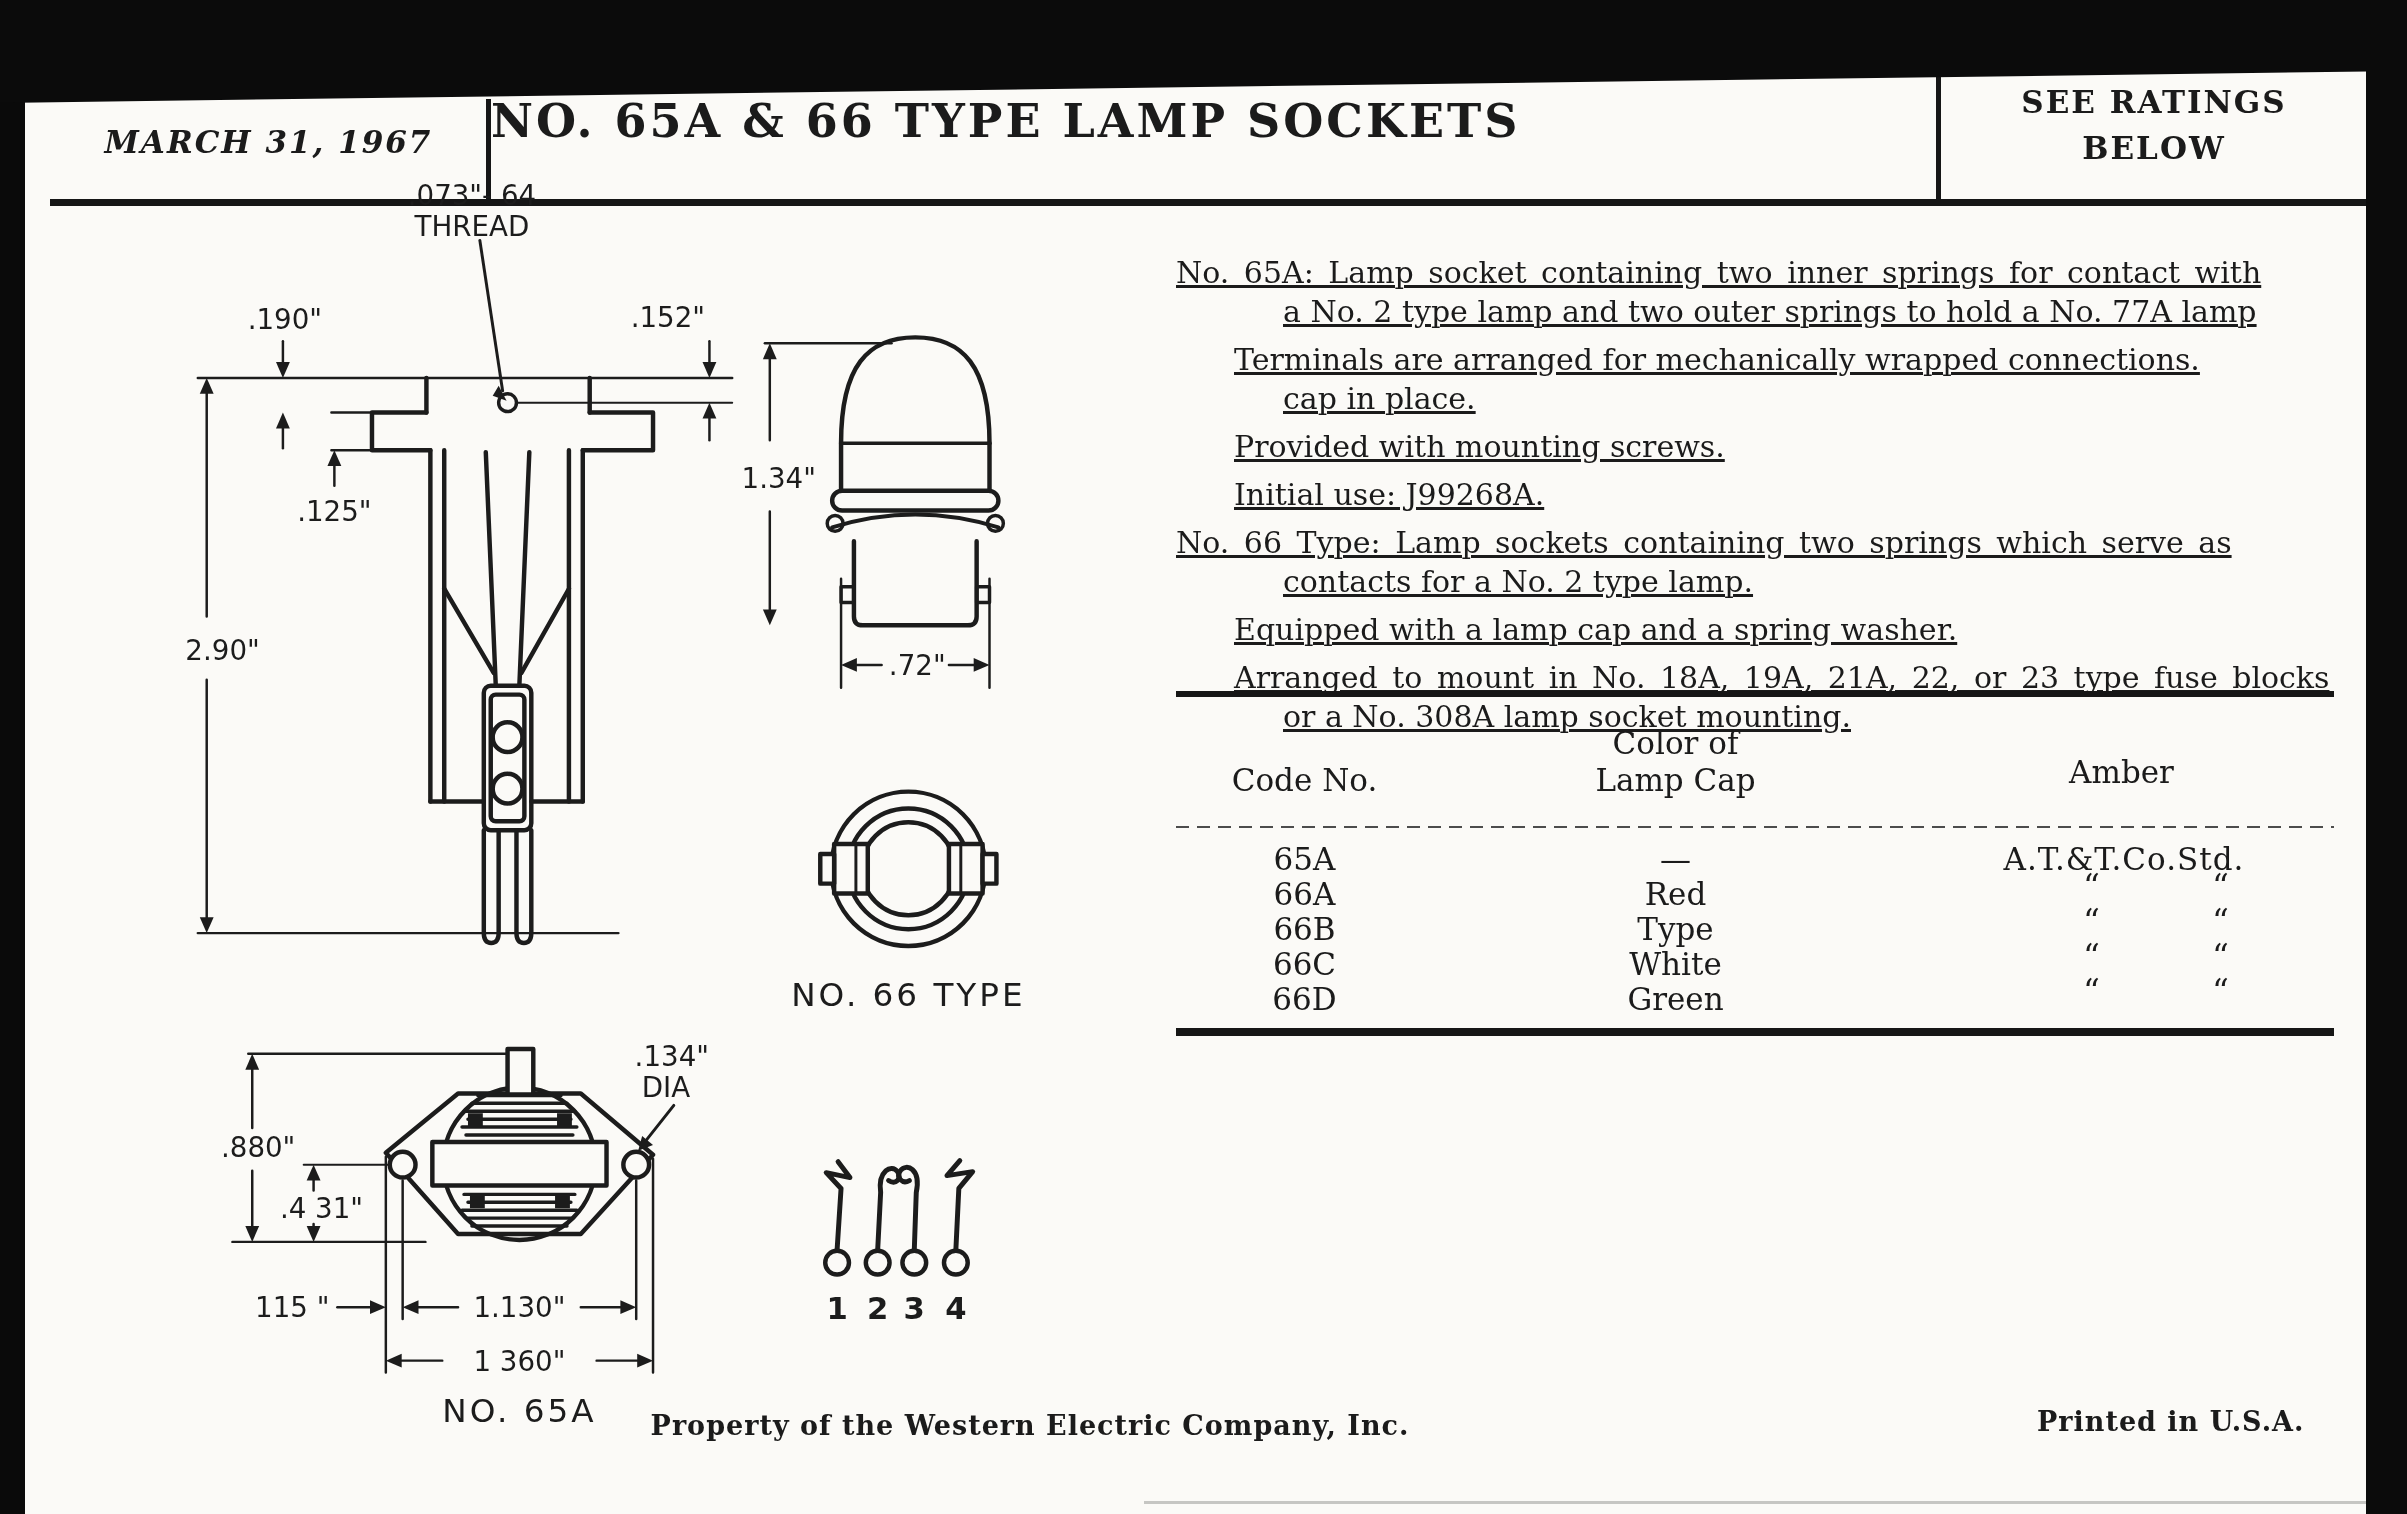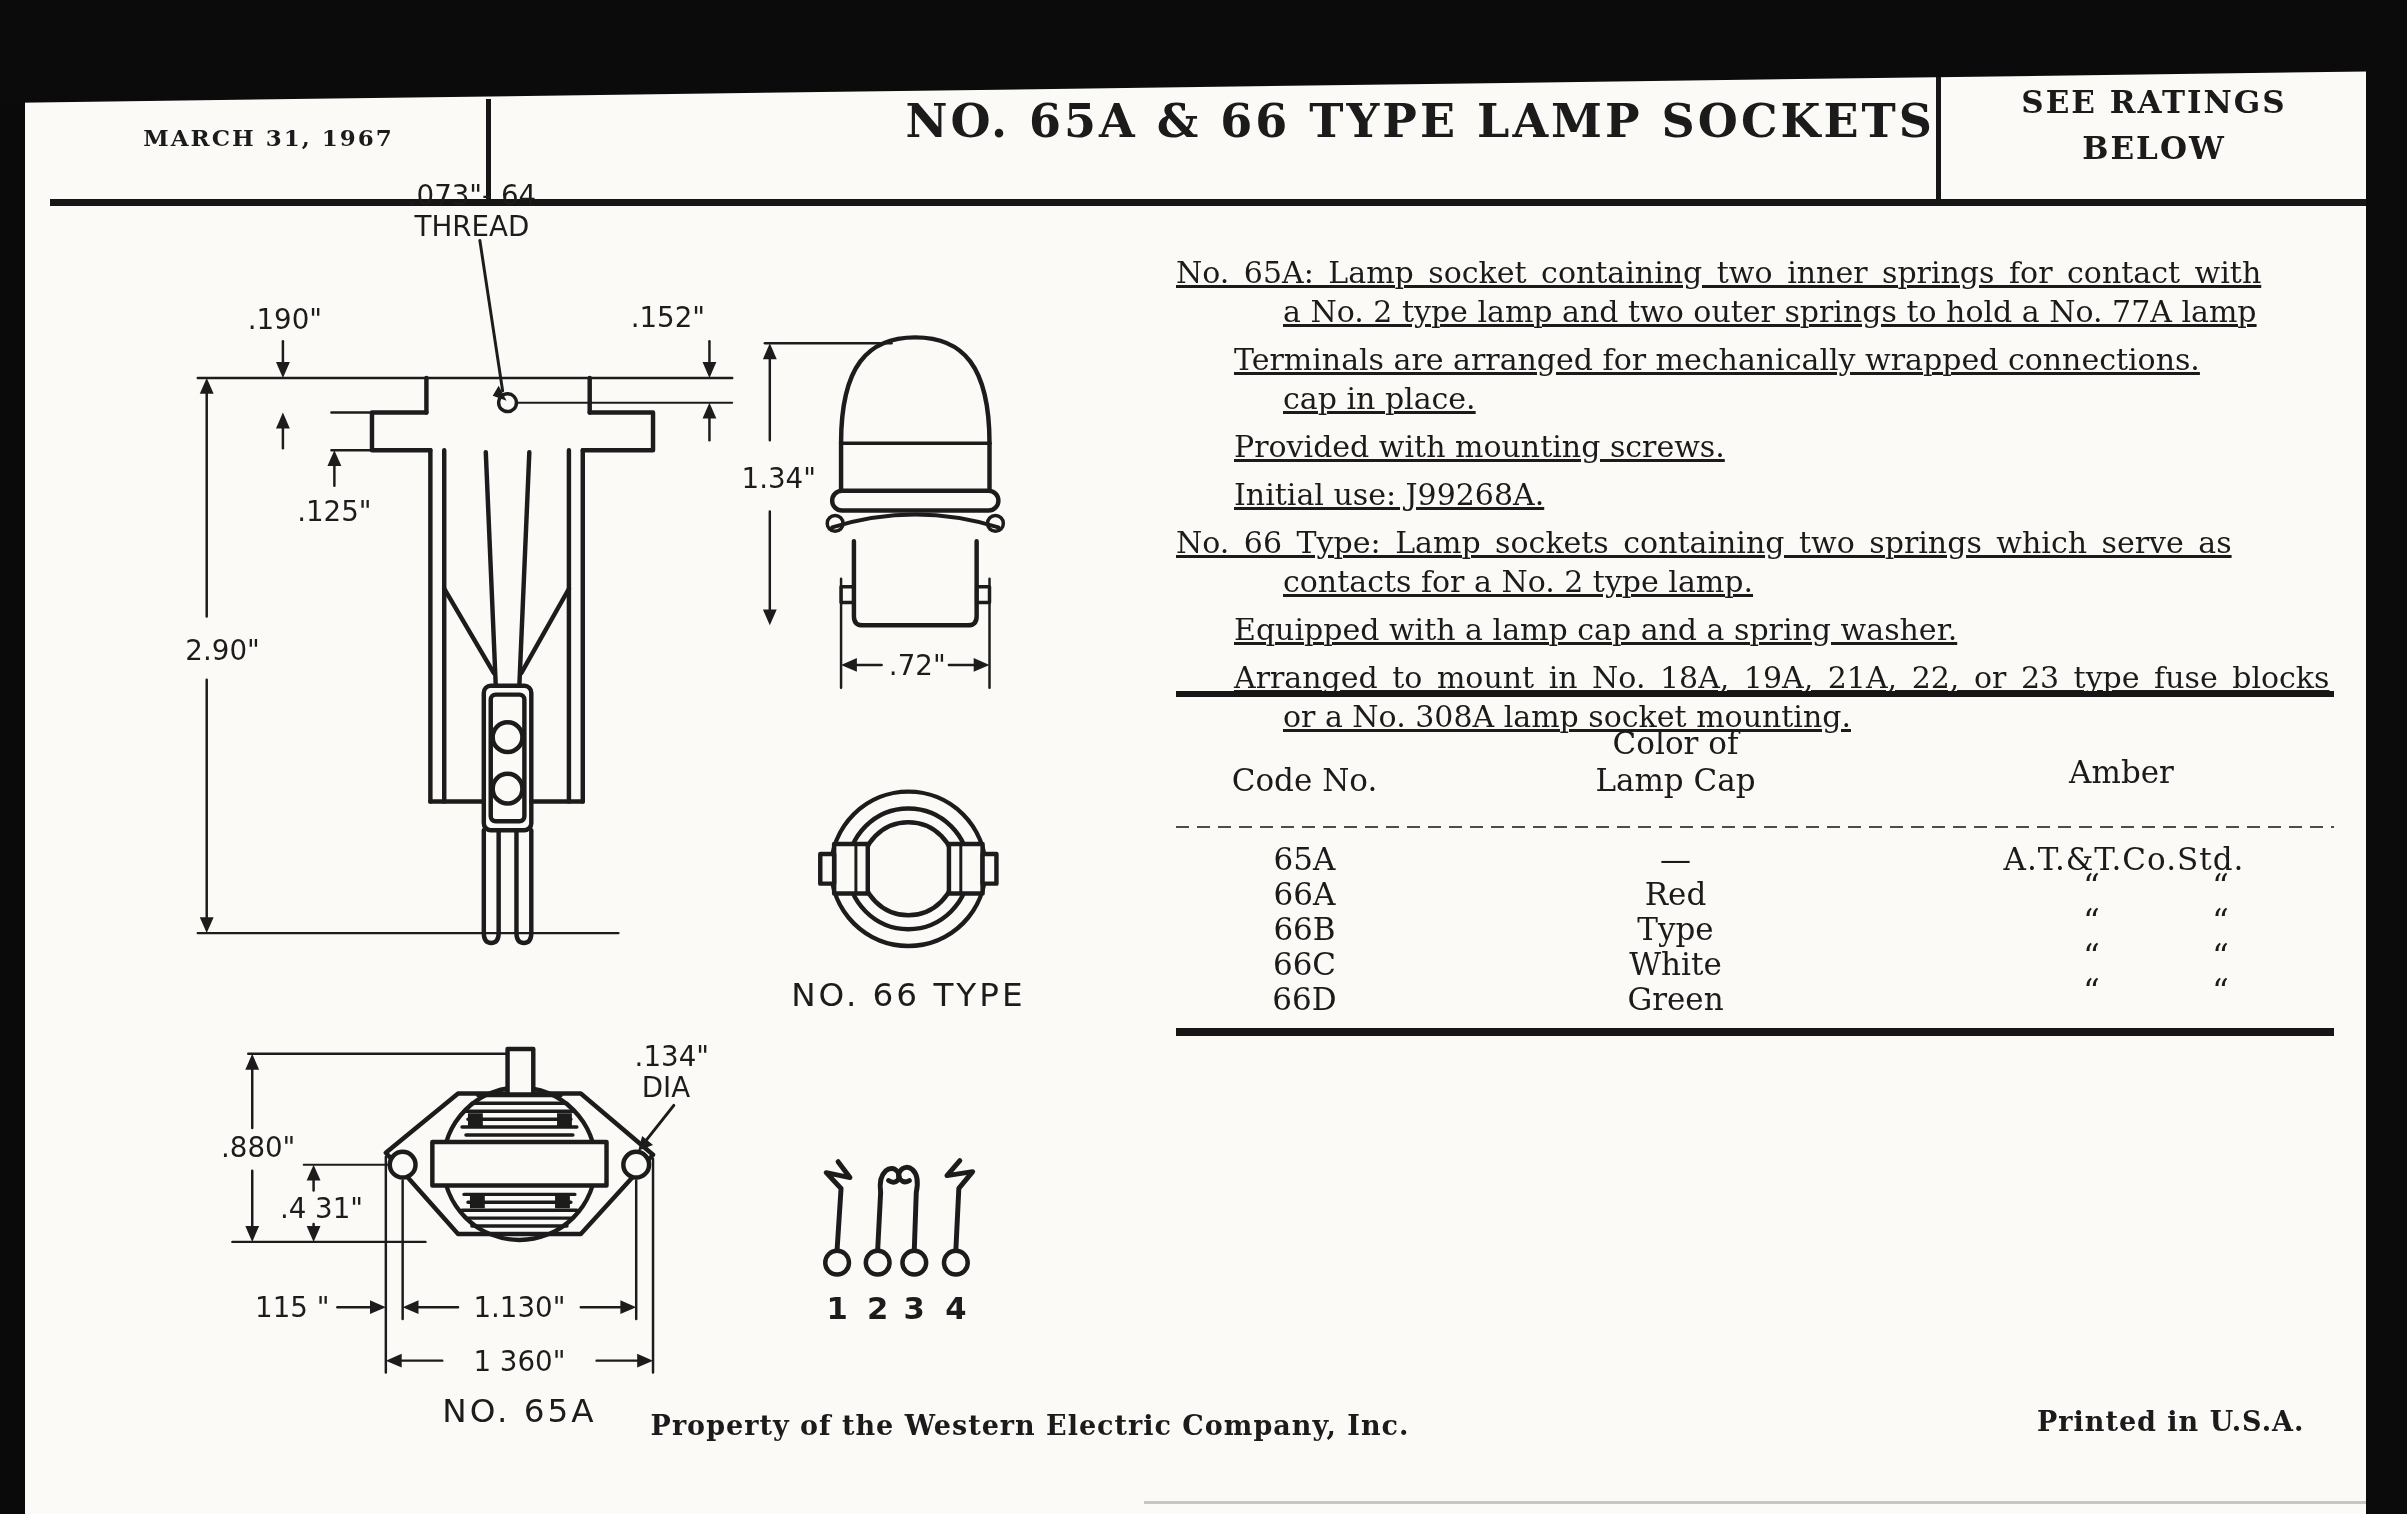--- a/index.html
+++ b/index.html
@@ -18,24 +18,24 @@
     background:#0b0b0b;z-index:5;
     clip-path:polygon(0 0,2408px 0,2408px 71px,0 103px);
   }
   .rightband{
     position:absolute;right:0;top:0;width:42px;height:1515px;
     background:#0b0b0b;z-index:6;
   }
   
   .hdr-date{
     position:absolute;left:25px;top:124px;width:437px;text-align:center;
-    font-size:23px;font-weight:bold;letter-spacing:2px;z-index:2;
+    font-size:31px;font-weight:bold;letter-spacing:2px;z-index:2;font-style:italic;
   }
   .hdr-title{
-    position:absolute;left:466px;top:94px;width:1444px;text-align:right;
+    position:absolute;left:466px;top:94px;width:1444px;text-align:left;
     font-size:46px;font-weight:bold;letter-spacing:3px;z-index:2;
   }
   .hdr-ratings{
     position:absolute;left:1916px;top:79px;width:426px;text-align:center;
     font-size:31px;font-weight:bold;line-height:46px;letter-spacing:2px;z-index:2;
   }
   .hdr-divider-1{position:absolute;left:461px;top:99px;width:5px;height:106px;background:#161616;}
   .hdr-divider-2{position:absolute;left:1911px;top:73px;width:5px;height:132px;background:#161616;}
   .hdr-rule{position:absolute;left:25px;top:199px;width:2341px;height:7px;background:#161616;}
   

